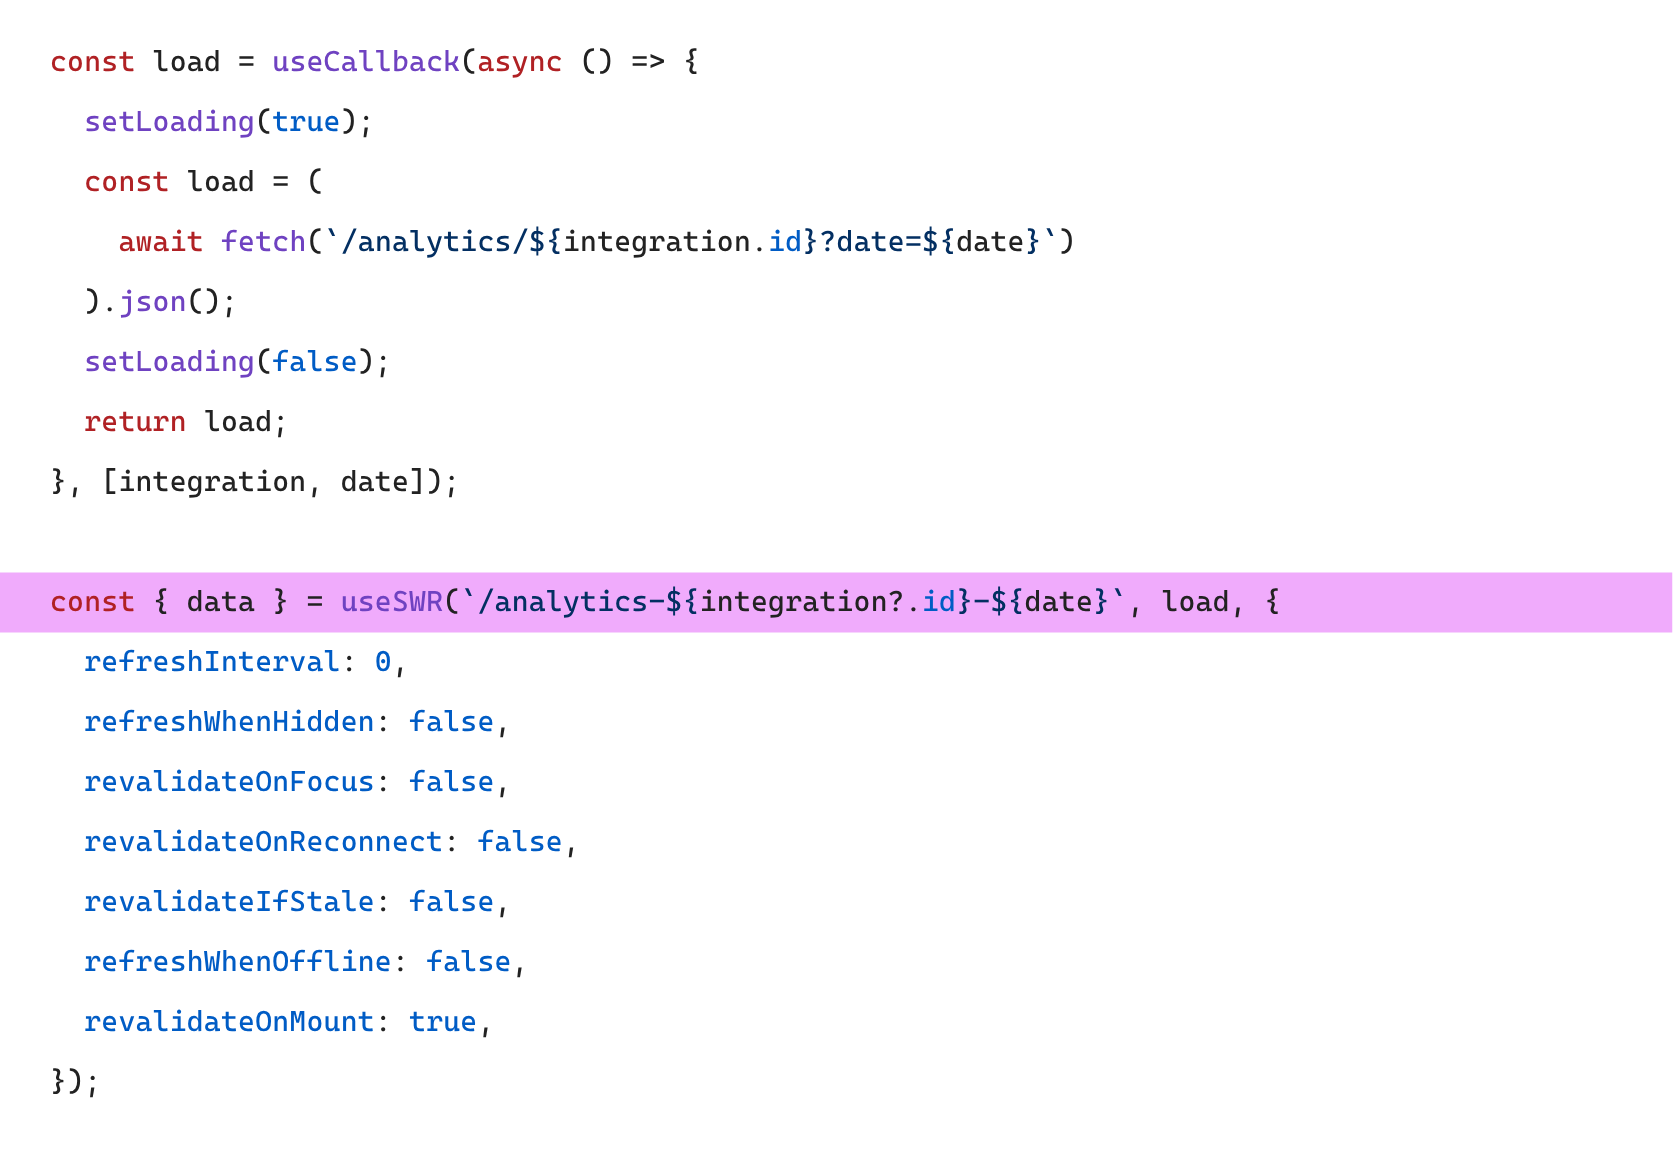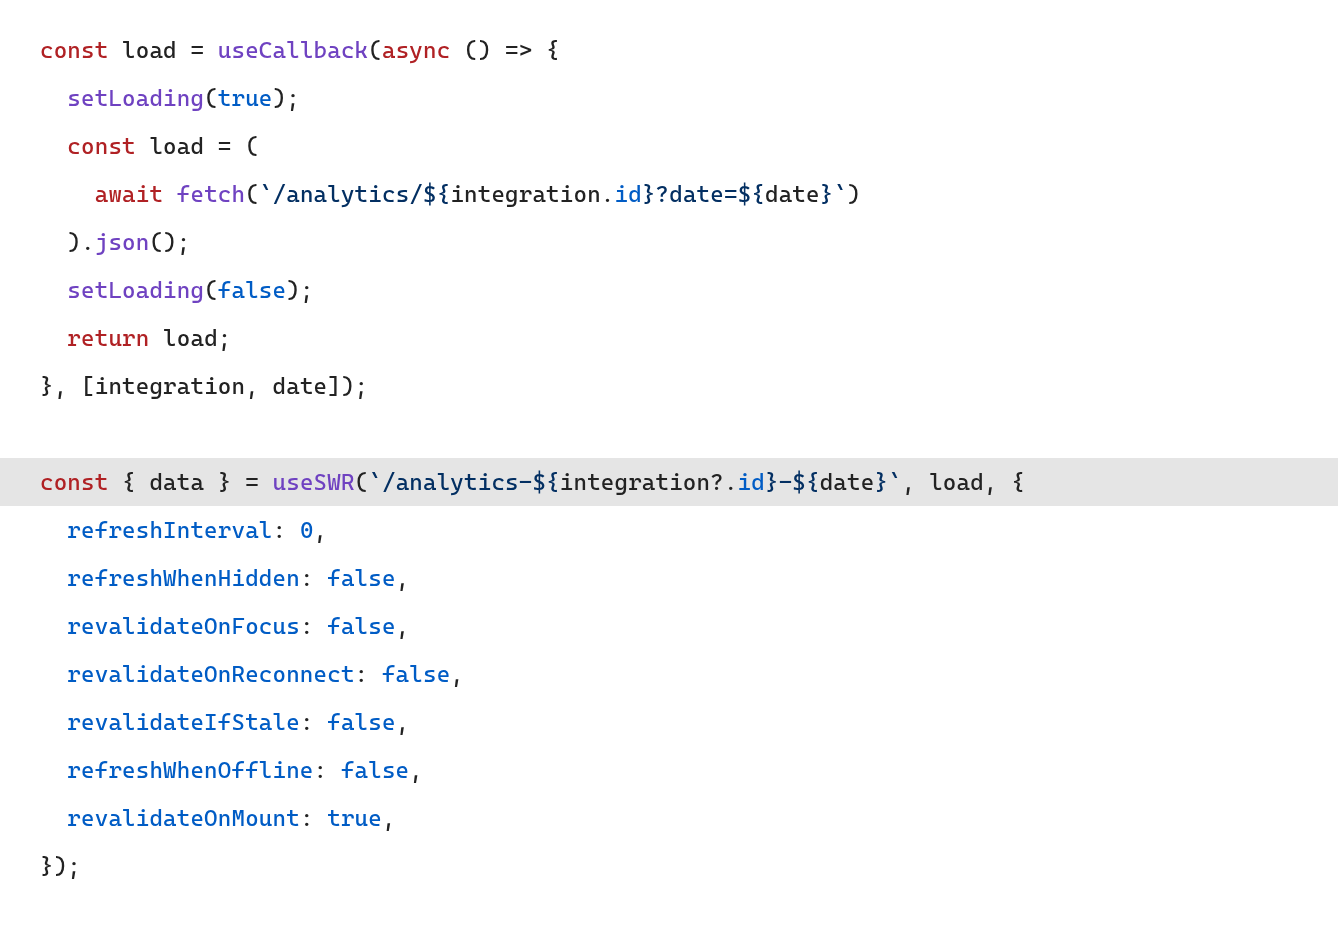--- a/index.html
+++ b/index.html
@@ -16,21 +16,21 @@
     color: #222;
     padding: 26px 0 26px 0;
     letter-spacing: 0.2px;
     font-weight: 500;
   }
   .line {
     padding-left: 40px;
     padding-right: 4px;
   }
   .hl-line {
-    background: #e5e5e5; 
+    background: #f0abfc; 
   }
 
   
   .tok-kw      { color: #b02124; }  
   .tok-ident   { color: #222222; }  
   .tok-func    { color: #6f42c1; }  
   .tok-prop    { color: #005cc5; }  
   .tok-bool    { color: #005cc5; }  
   .tok-num     { color: #005cc5; }  
   .tok-punct   { color: #222222; }  

